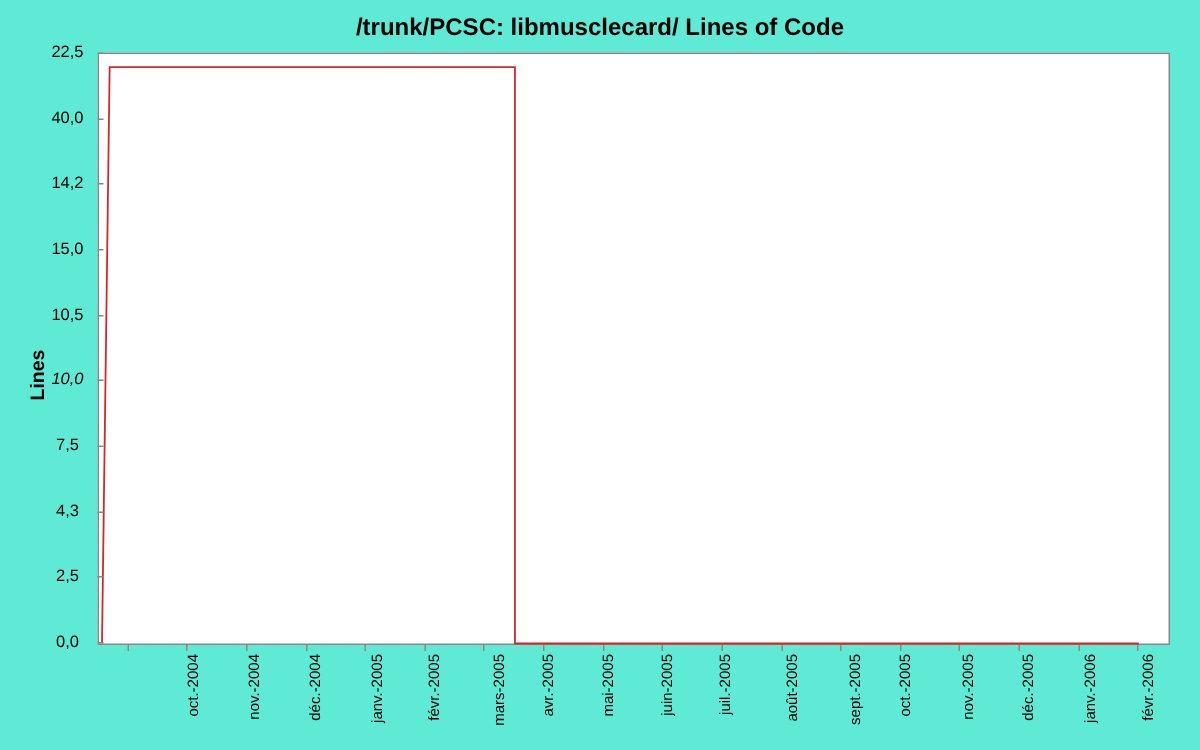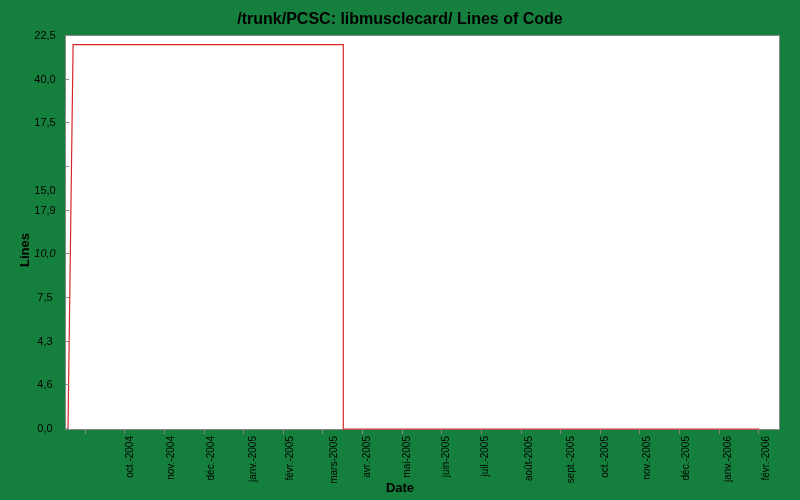--- a/index.html
+++ b/index.html
@@ -5,21 +5,21 @@
   body {
     margin: 0;
     padding: 0;
     font-family: Arial, Helvetica, sans-serif;
     background: #fff;
   }
   .chart-container {
     position: relative;
     width: 800px;
     height: 500px;
-    background: #15803d;
+    background: #5eead4;
   }
   .chart-title {
     position: absolute;
     top: 10px;
     left: 0;
     right: 0;
     text-align: center;
     font-weight: bold;
     font-size: 16px;
     color: #000;
@@ -92,44 +92,43 @@
     height: 100%;
     overflow: visible;
   }
 </style>
 </head>
 <body>
 
 <div class="chart-container">
   <div class="chart-title">/trunk/PCSC: libmusclecard/ Lines of Code</div>
   <div class="ylabel">Lines</div>
-  <div class="xlabel">Date</div>
 
   <div class="plot-area">
     <svg class="data-line" viewBox="0 0 713 393" preserveAspectRatio="none">
       <polyline id="series-path" fill="none" stroke="#d62728" stroke-width="1.2" points="2.0,393.0 7.1,8.7 277.3,8.7 277.3,393.0 693.2,393.0"></polyline>
     </svg>
   </div>
 
   <div id="yticks">
       <div class="ytick-label" style="top: 428px;">0,0</div>
       <div class="ytick-mark" style="top: 428px;"></div>
-      <div class="ytick-label" style="top: 384.333px;">4,6</div>
+      <div class="ytick-label" style="top: 384.333px;">2,5</div>
       <div class="ytick-mark" style="top: 384.333px;"></div>
       <div class="ytick-label" style="top: 340.667px;">4,3</div>
       <div class="ytick-mark" style="top: 340.667px;"></div>
       <div class="ytick-label" style="top: 297px;">7,5</div>
       <div class="ytick-mark" style="top: 297px;"></div>
       <div class="ytick-label" style="top: 253.333px; font-style: italic;">10,0</div>
       <div class="ytick-mark" style="top: 253.333px;"></div>
-      <div class="ytick-label" style="top: 209.667px;">17,9</div>
+      <div class="ytick-label" style="top: 209.667px;">10,5</div>
       <div class="ytick-mark" style="top: 209.667px;"></div>
-      <div class="ytick-label" style="top: 166px; margin-top: 24px;">15,0</div>
+      <div class="ytick-label" style="top: 166px;">15,0</div>
       <div class="ytick-mark" style="top: 166px;"></div>
-      <div class="ytick-label" style="top: 122.333px;">17,5</div>
+      <div class="ytick-label" style="top: 122.333px;">14,2</div>
       <div class="ytick-mark" style="top: 122.333px;"></div>
       <div class="ytick-label" style="top: 78.6667px;">40,0</div>
       <div class="ytick-mark" style="top: 78.6667px;"></div>
       <div class="ytick-label" style="top: 35px;">22,5</div>
       <div class="ytick-mark" style="top: 35px;"></div>
     </div>
   <div id="xticks">
       <div class="xtick-label" style="left: 81.8056px; top: 436px;">oct.-2004</div>
       <div class="xtick-mark" style="left: 84.8056px;"></div>
       <div class="xtick-label" style="left: 121.417px; top: 436px;">nov.-2004</div>

